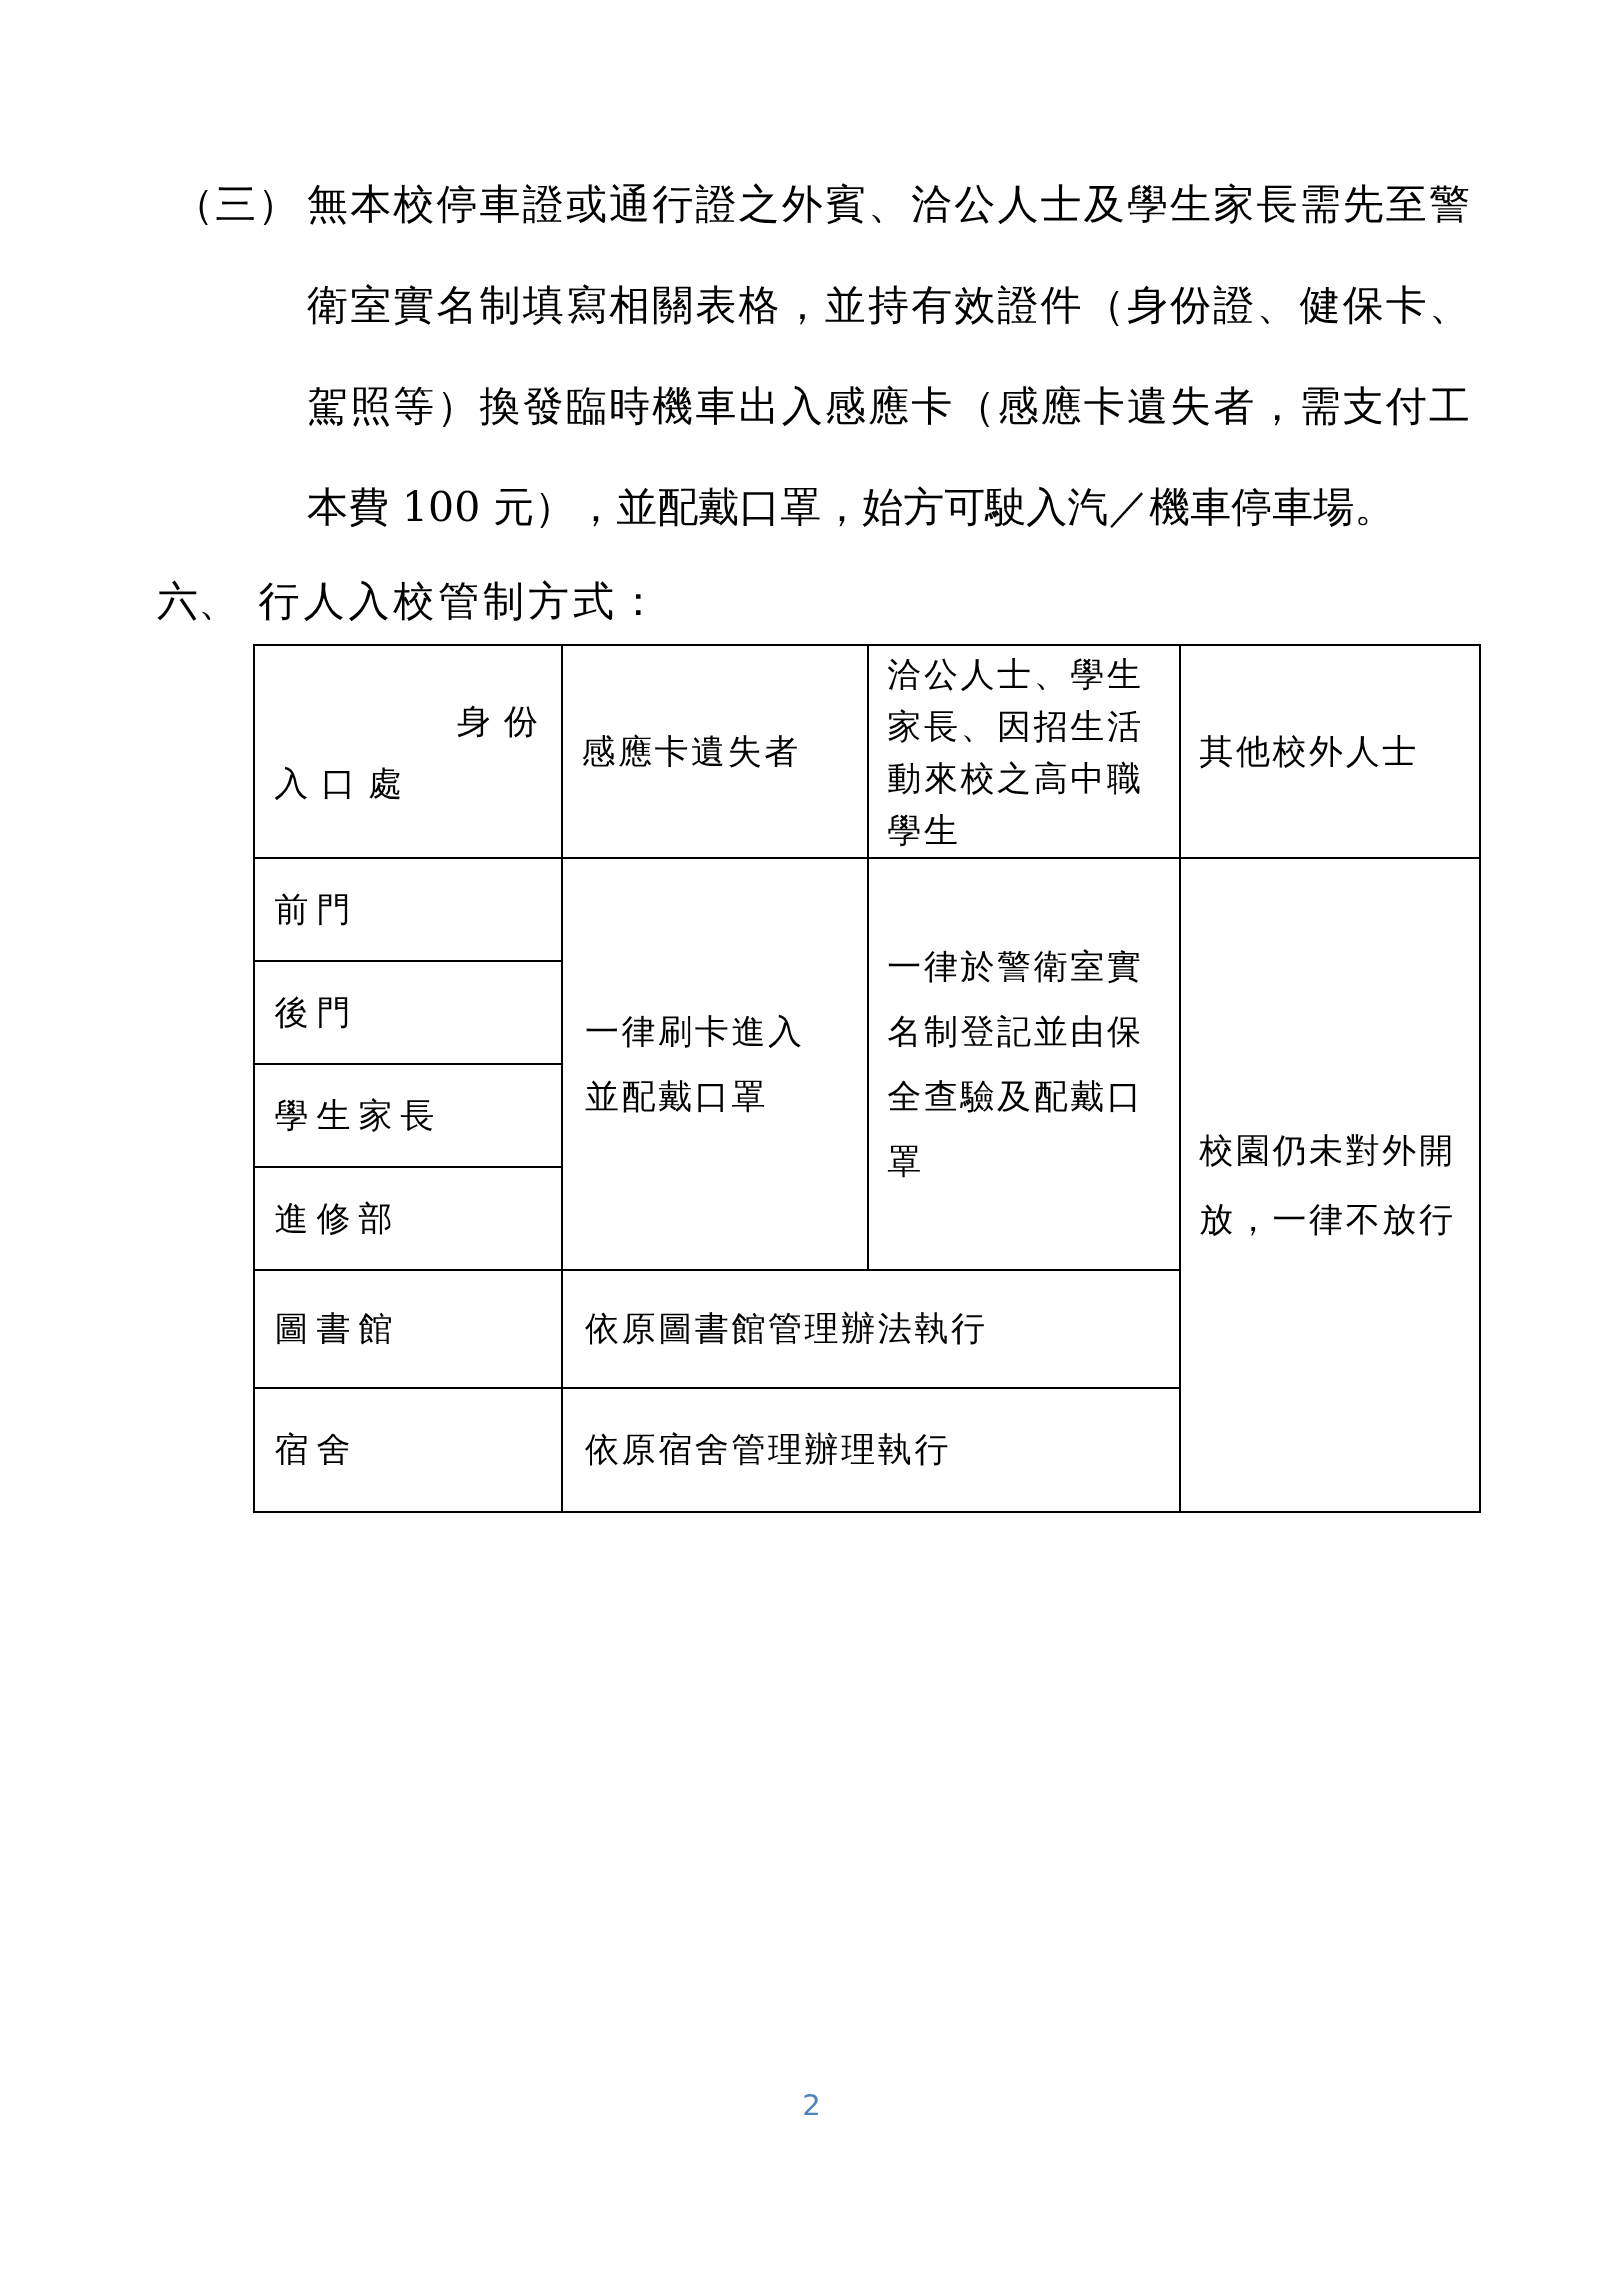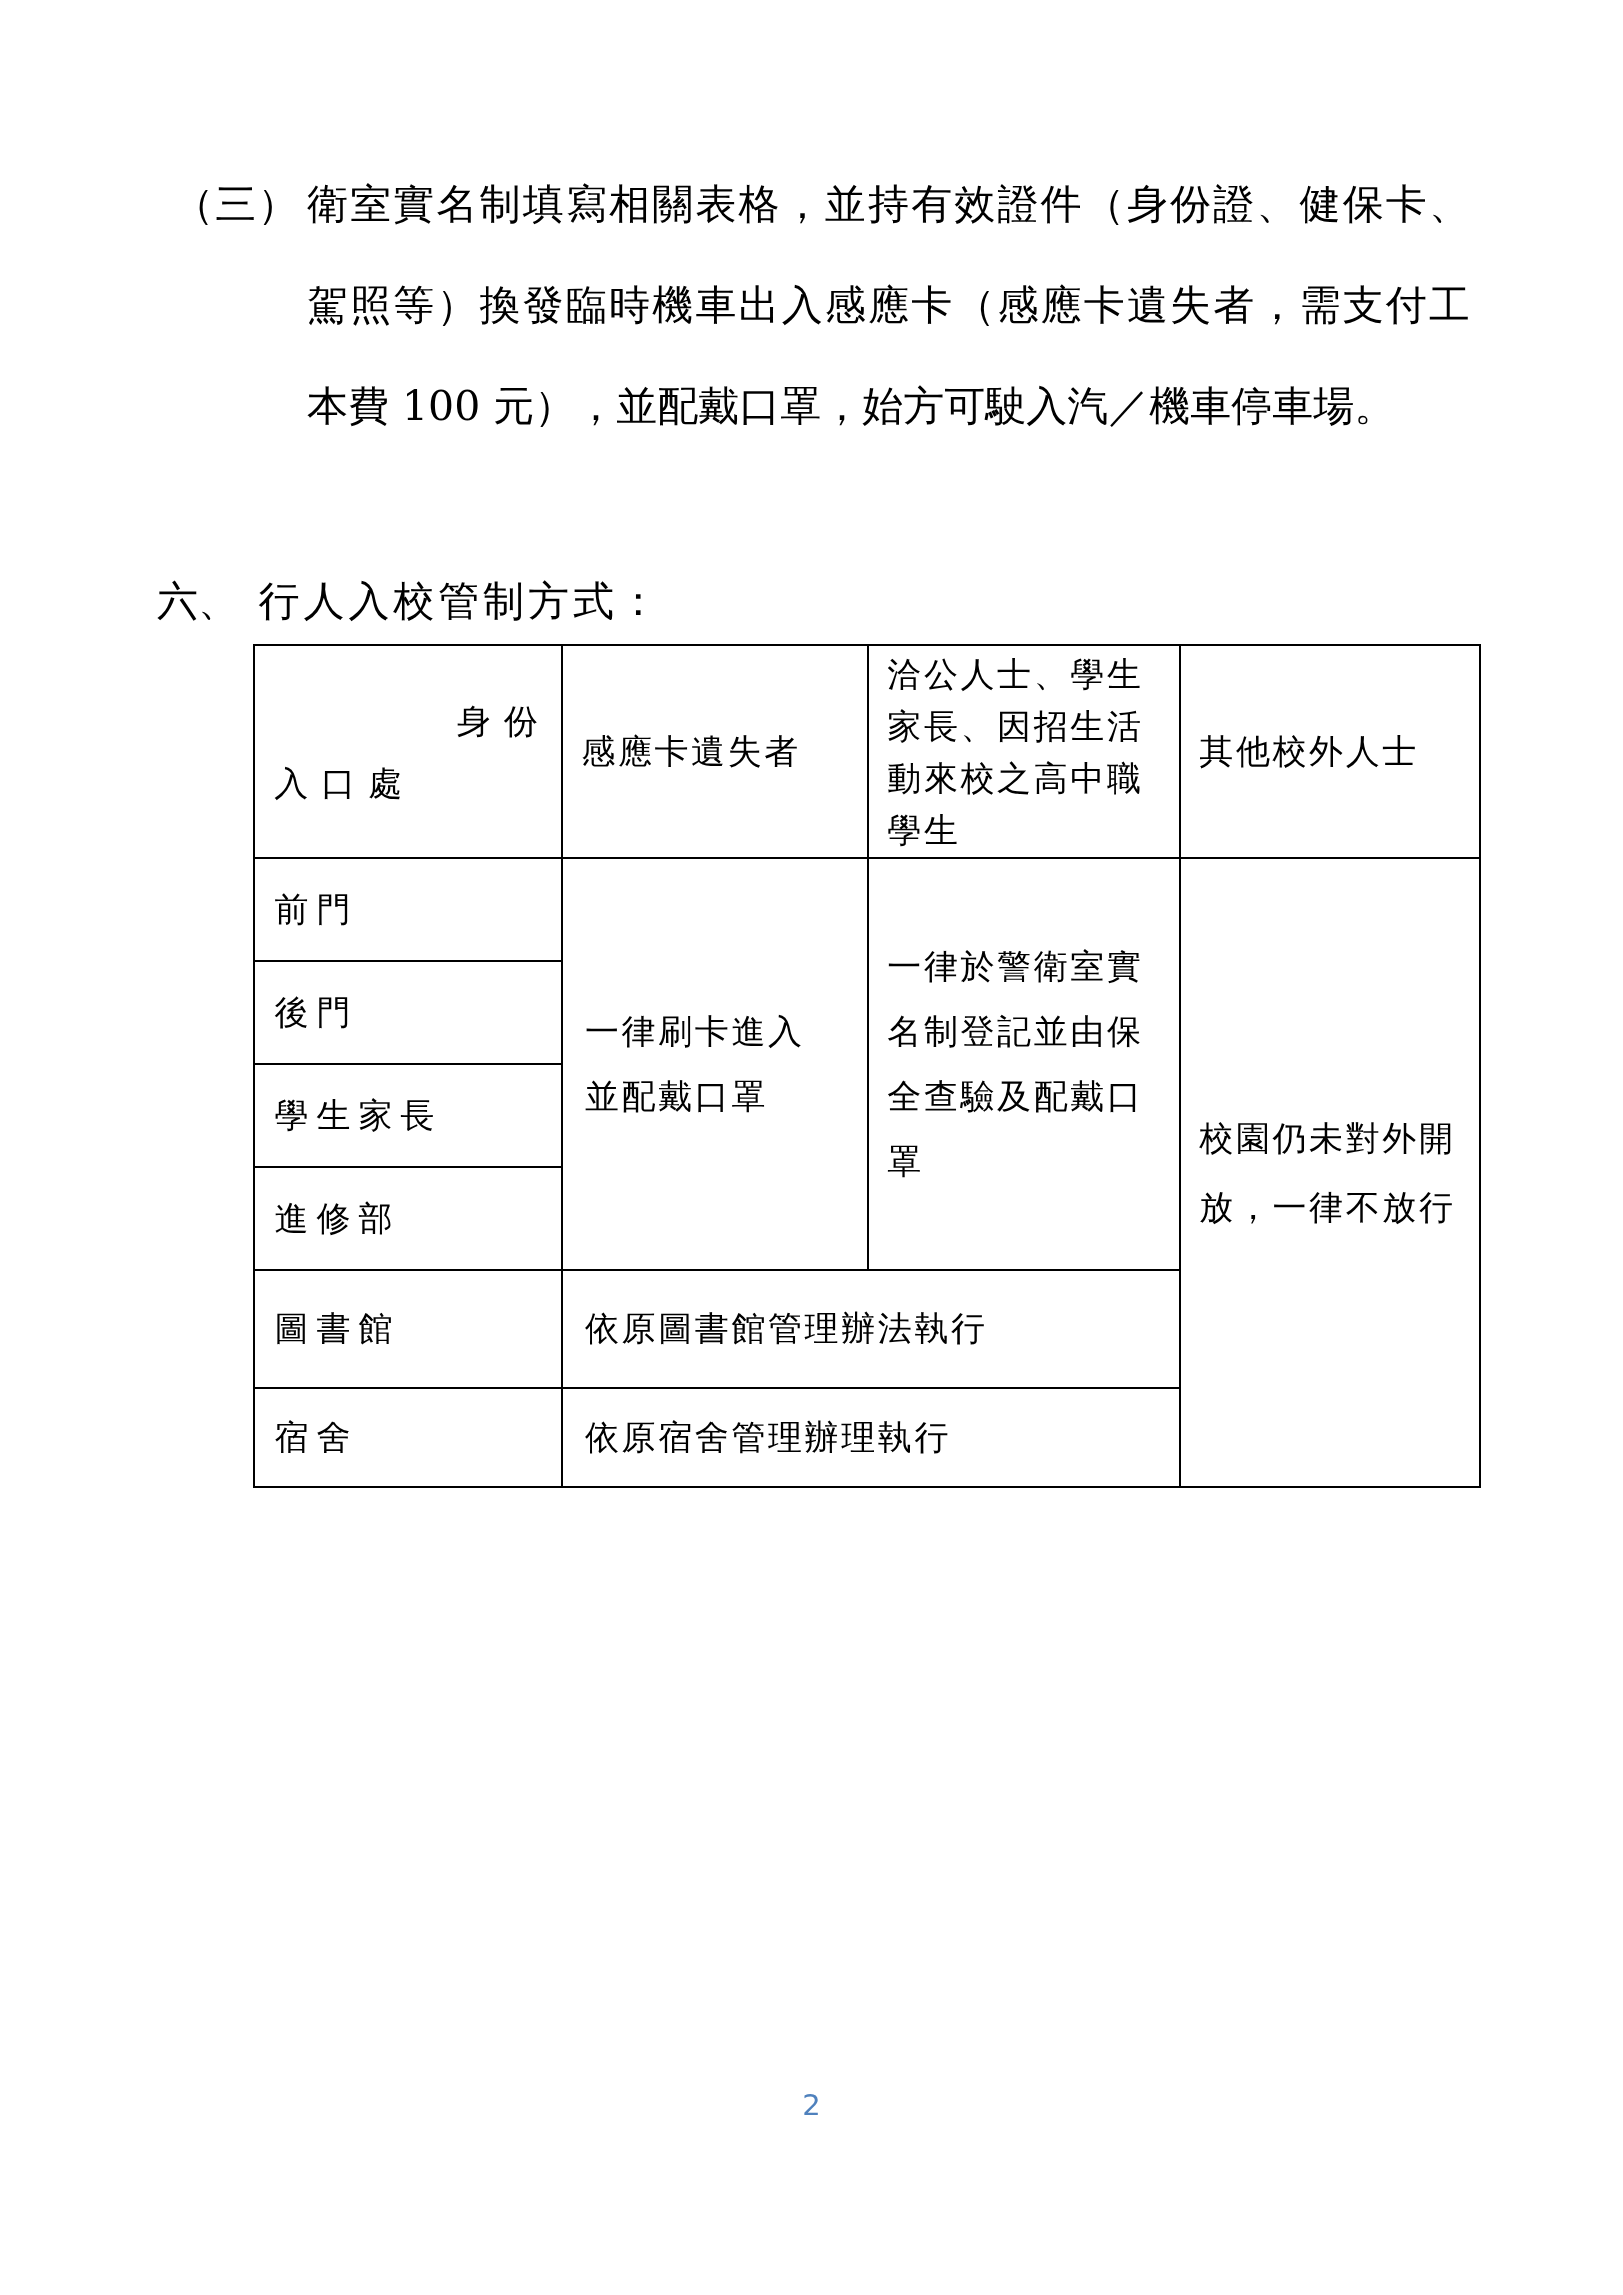--- a/index.html
+++ b/index.html
@@ -69,20 +69,21 @@
     font-size: 29px;
     font-family: "DejaVu Sans", "Liberation Sans", sans-serif;
   }
 </style>
 </head>
 <body>
 
 <div class="para-marker">（三）</div>
 
 <div class="para-block">
+  <div class="para-line-just">無本校停車證或通行證之外賓、洽公人士及學生家長需先至警</div>
   <div class="para-line-just">衛室實名制填寫相關表格，並持有效證件（身份證、健保卡、</div>
   <div class="para-line-just">駕照等）換發臨時機車出入感應卡（感應卡遺失者，需支付工</div>
   <div>本費 100 元），並配戴口罩，始方可駛入汽／機車停車場。</div>
 </div>
 
 <div class="section-heading">
   <span>六、</span><span class="title">行人入校管制方式：</span>
 </div>
 
 <table class="entry-table">
@@ -114,21 +115,21 @@
   <tr style="height:103px">
     <td class="label-cell">學生家長</td>
   </tr>
   <tr style="height:103px">
     <td class="label-cell">進修部</td>
   </tr>
   <tr style="height:118px">
     <td class="label-cell">圖書館</td>
     <td class="rule-cell" colspan="2">依原圖書館管理辦法執行</td>
   </tr>
-  <tr style="height:99px">
+  <tr style="height:124px">
     <td class="label-cell">宿舍</td>
     <td class="rule-cell" colspan="2">依原宿舍管理辦理執行</td>
   </tr>
 </tbody>
   </table>
 
 <div class="page-footer">
   <span style="color: rgb(79, 129, 189);">2</span>
 </div>
 

